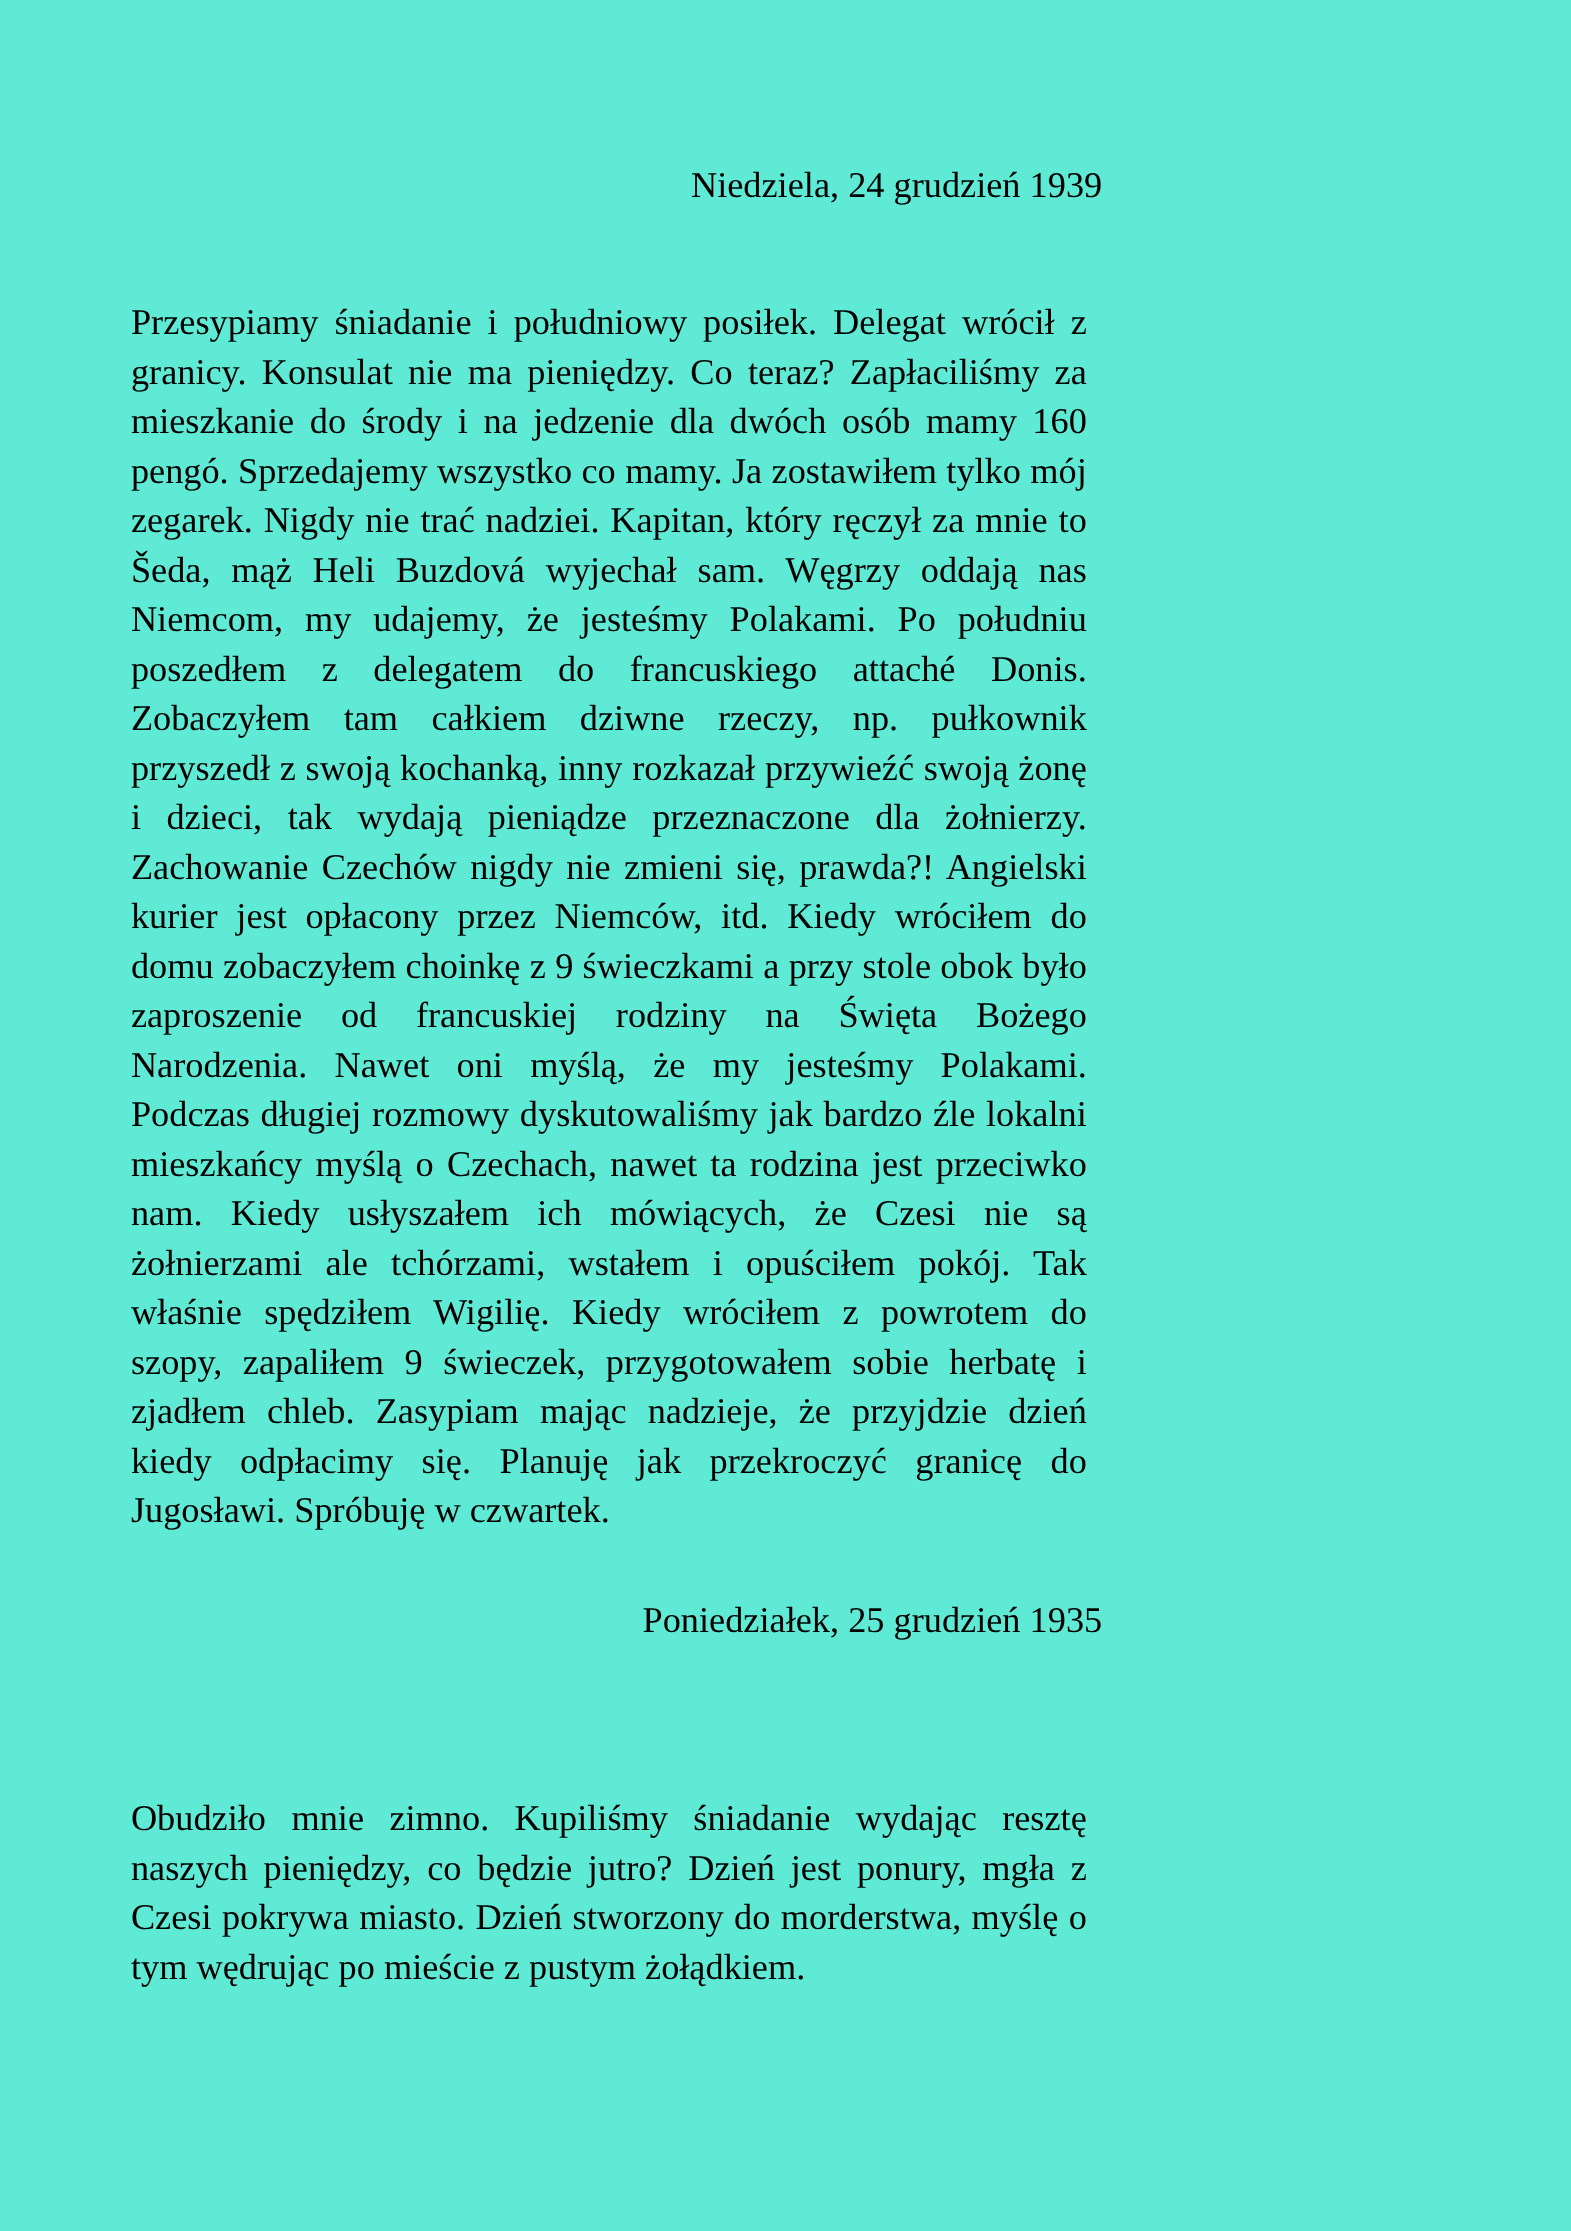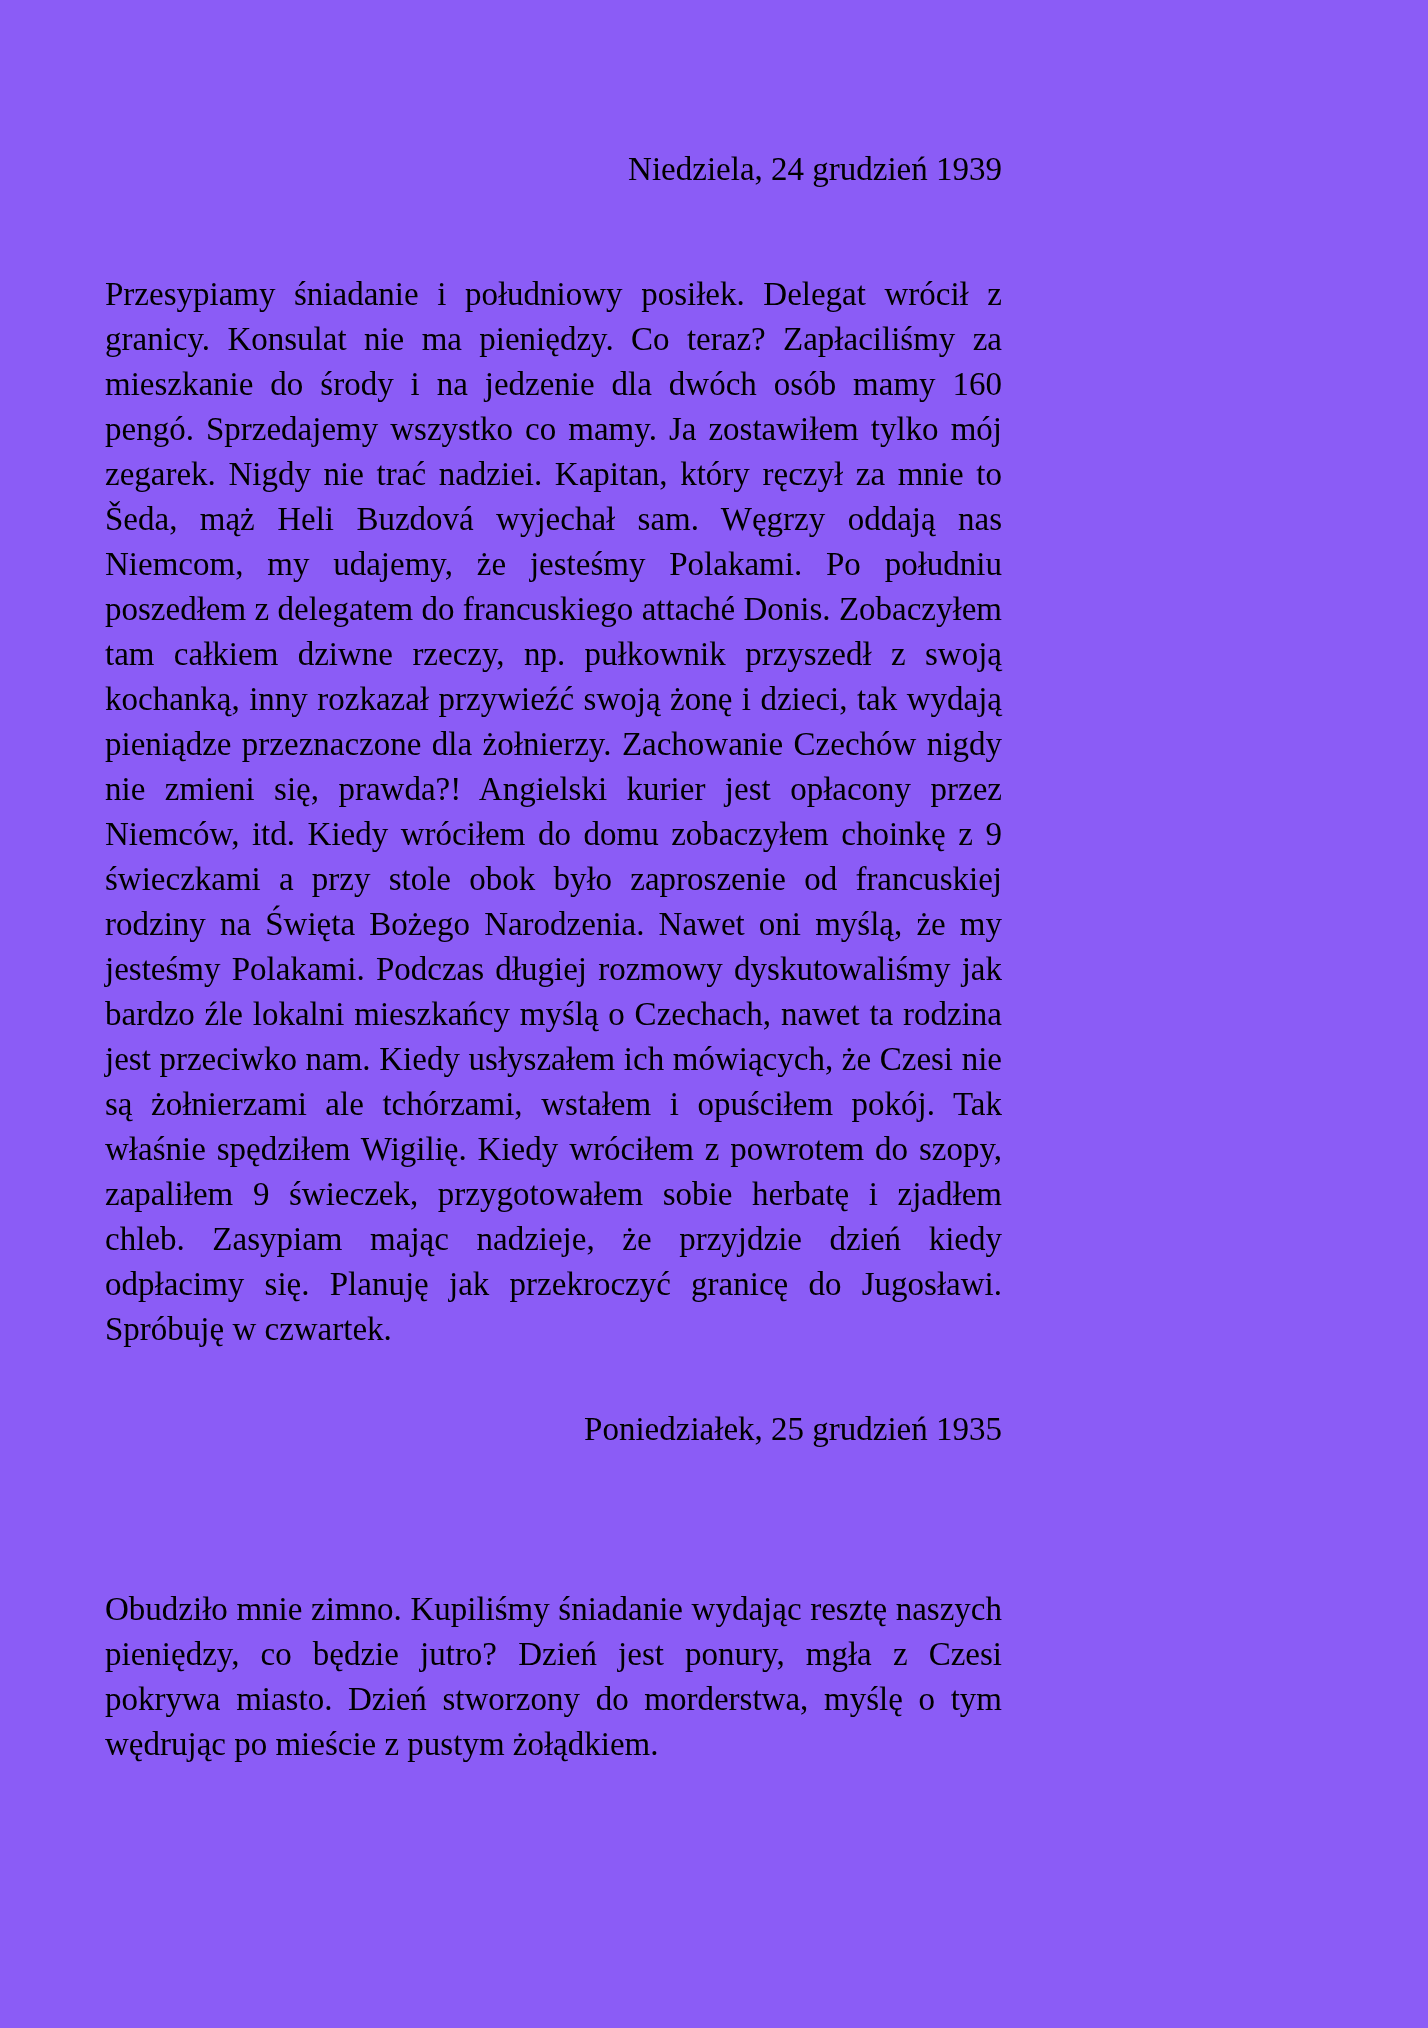--- a/index.html
+++ b/index.html
@@ -4,21 +4,21 @@
 <style>
   html, body {
     margin: 0;
     padding: 0;
     background: #ffffff;
   }
   .page {
     position: relative;
     width: 1428px;
     height: 2028px;
-    background: #8b5cf6;
+    background: #5eead4;
     color: #000000;
     font-family: "Liberation Serif", "DejaVu Serif", serif;
     overflow: hidden;
   }
   .content {
     position: absolute;
     left: 105px;
     top: 147px;
     width: 897px;
   }
@@ -28,21 +28,21 @@
     font-weight: normal;
     text-align: right;
     margin: 0;
   }
   .entry-body {
     font-size: 33px;
     line-height: 45px;
     text-align: justify;
     text-justify: inter-word;
     hyphens: none;
-    margin: 0;
+    margin: 14px;
   }
   .entry-1 .date-heading { margin-bottom: 80px; }
   .entry-2 .date-heading { margin-top: 55px; margin-bottom: 135px; }
 </style>
 </head>
 <body>
 
 <div class="page">
   <div class="content">
 

